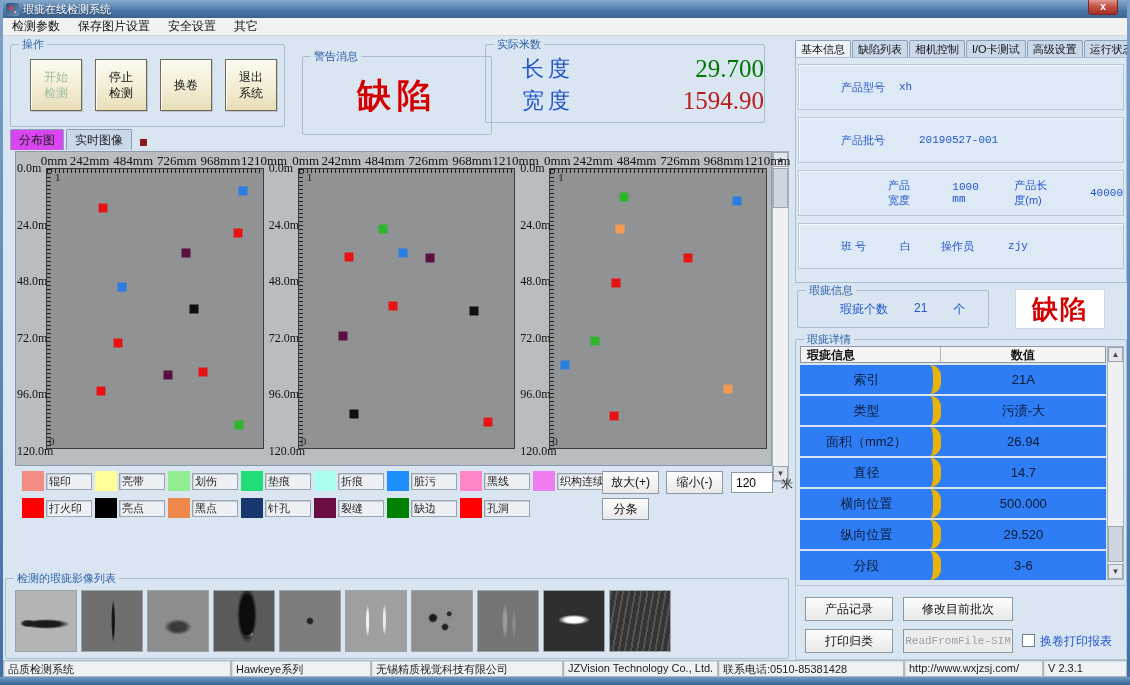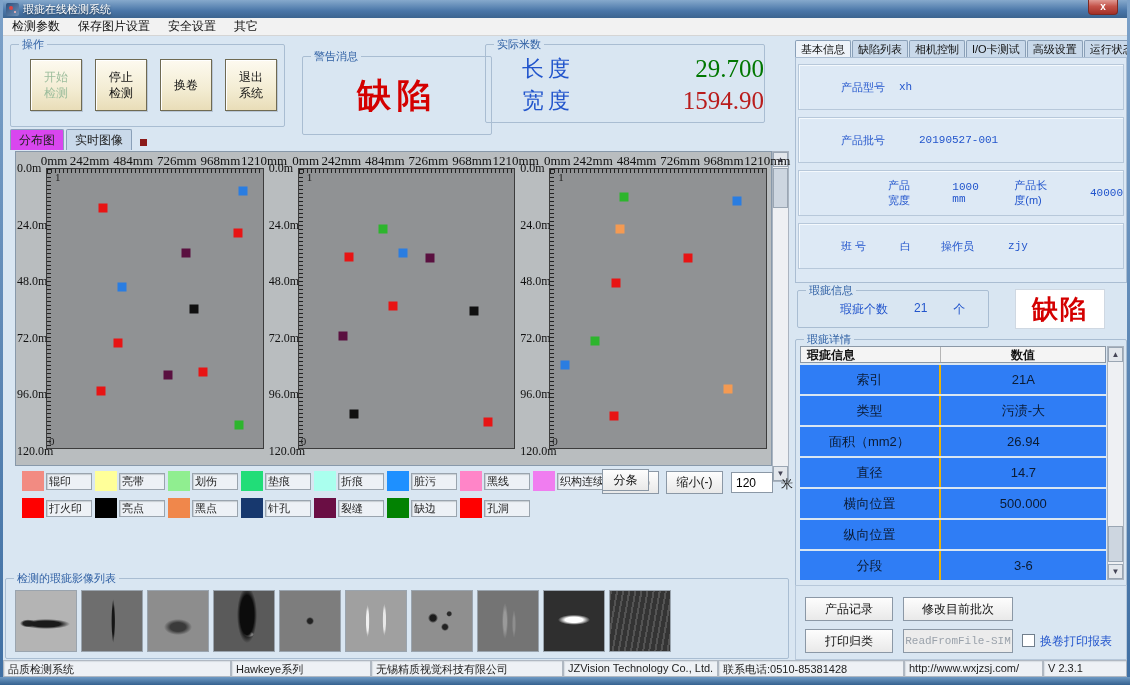--- a/index.html
+++ b/index.html
@@ -73,21 +73,21 @@
   .legend-item { width:73px; height:22px; margin-bottom:5px; display:flex; align-items:center; }
   .sw { width:22px; height:20px; flex:none; }
   .sw-label { width:46px; height:17px; margin-left:2px; border:1px solid #9aa4ae; box-shadow:inset 1px 1px 1px #c6ccd2; background:#edf1f6;
     font-size:11px; line-height:15px; padding-left:2px; overflow:hidden; white-space:nowrap; color:#222; }
 
   .std-btn { background:linear-gradient(#fdfdfd,#e9e9e9); border:1px solid #8b98a6; font-size:12px; color:#111; font-family:inherit; text-align:center;}
   .zoom-in-btn { position:absolute; left:602px; top:471px; width:57px; height:23px; }
   .zoom-out-btn { position:absolute; left:666px; top:471px; width:57px; height:23px; }
   .range-input { position:absolute; left:731px; top:472px; width:42px; height:21px; border:1px solid #8b98a6; background:#fff; font-size:12px; padding-left:4px; font-family:inherit;}
   .range-unit { position:absolute; left:781px; top:476px; font-size:12px; color:#111; }
-  .split-btn { position:absolute; left:602px; top:469px; width:47px; height:22px; }
+  .split-btn { position:absolute; left:602px; top:498px; width:47px; height:22px; }
 
   
   .thumb-row { display:flex; gap:4px; padding:11px 0 0 9px; }
   .thumb { width:62px; height:62px; position:relative; overflow:hidden; border:1px solid #9aa4ae; }
   .thumb:after { content:""; position:absolute; left:0; top:0; right:0; bottom:0; }
   .p-streak-h:after { background:radial-gradient(ellipse 24px 5px at 50% 55%, #1a1a1a 60%, transparent 100%), radial-gradient(ellipse 8px 4px at 20% 54%, #222 60%, transparent 100%);}
   .p-scratch-v:after { background:radial-gradient(ellipse 2px 22px at 52% 50%, #151515 60%, transparent 100%);}
   .p-blob:after { background:radial-gradient(ellipse 14px 8px at 50% 60%, #3a3a3a 55%, transparent 100%);}
   .p-dark-blob:after { background:radial-gradient(ellipse 10px 28px at 55% 40%, #0c0c0c 70%, transparent 100%), radial-gradient(ellipse 5px 3px at 58% 72%, #fff 60%, transparent 100%);}
   .p-speck:after { background:radial-gradient(circle 4px at 50% 50%, #222 60%, transparent 100%);}
@@ -108,21 +108,21 @@
 
   .defect-count-line { padding:10px 0 0 42px; color:#2255cc; font-size:12px; display:flex; gap:26px;}
   .alert-box { position:absolute; left:1015px; top:289px; width:90px; height:40px; background:#fff; border:1px solid #cfd8e2;
     color:#d40000; font-size:26px; font-weight:bold; display:flex; align-items:center; justify-content:center; letter-spacing:2px;}
 
   .detail-table { position:absolute; left:800px; top:346px; width:306px; }
   .dt-head { display:flex; height:17px; border:1px solid #8b98a6; background:#f4f4f4; font-weight:bold; font-size:12px; color:#111;}
   .dt-head .c1 { width:46%; padding-left:6px; border-right:1px solid #b5b5b5;}
   .dt-head .c2 { width:54%; text-align:center; }
   .dt-row { display:flex; height:29px; background:#2f7df5; margin-top:2px; color:#0b1b33; font-size:13px; }
-  .dt-row .c1 { width:46%; display:flex; align-items:center; justify-content:center; border-right:2px solid #eab308;}
+  .dt-row .c1 { width:46%; display:flex; align-items:center; justify-content:center; border-right:8px solid #eab308;border-radius:11px;}
   .dt-row .c2 { width:54%; display:flex; align-items:center; justify-content:center; font-family:"Liberation Sans",sans-serif;}
   .table-vscroll { position:absolute; left:1107px; top:346px; width:17px; height:234px; background:#eef0f3; border:1px solid #aab4c0;}
   .table-vscroll .up{top:0;} .table-vscroll .dn{bottom:0;}
   .table-vscroll .thumb{ position:absolute; left:0; bottom:17px; width:15px; height:36px; background:#cdd6e0; border:1px solid #9aa6b3;}
 
   .actions-panel { position:absolute; left:795px; top:585px; width:332px; height:75px; border:1px solid #b7c8da; background:#d9e6f2;}
   .act-btn { position:absolute; height:24px; }
   .act-btn.disabled { color:#9aa2ab; background:#ececec; font-family:"Liberation Mono","DejaVu Sans Mono",monospace; font-size:11px;}
   .chk { position:absolute; left:1022px; top:634px; width:13px; height:13px; background:#fff; border:1px solid #707e8c;}
   .chk-label { position:absolute; left:1040px; top:633px; color:#2255cc; font-size:12px;}
@@ -438,20 +438,21 @@
         <div class="dt-row">
           <div class="c1">直径</div>
           <div class="c2">14.7</div>
         </div>
         <div class="dt-row">
           <div class="c1">横向位置</div>
           <div class="c2">500.000</div>
         </div>
         <div class="dt-row">
           <div class="c1">纵向位置</div>
+          <div class="c2">29.520</div>
         </div>
         <div class="dt-row">
           <div class="c1">分段</div>
           <div class="c2">3-6</div>
         </div>
       </div>
   </div>
   <div class="table-vscroll">
     <div class="scroll-arrow up">▲</div>
     <div class="thumb"></div>

